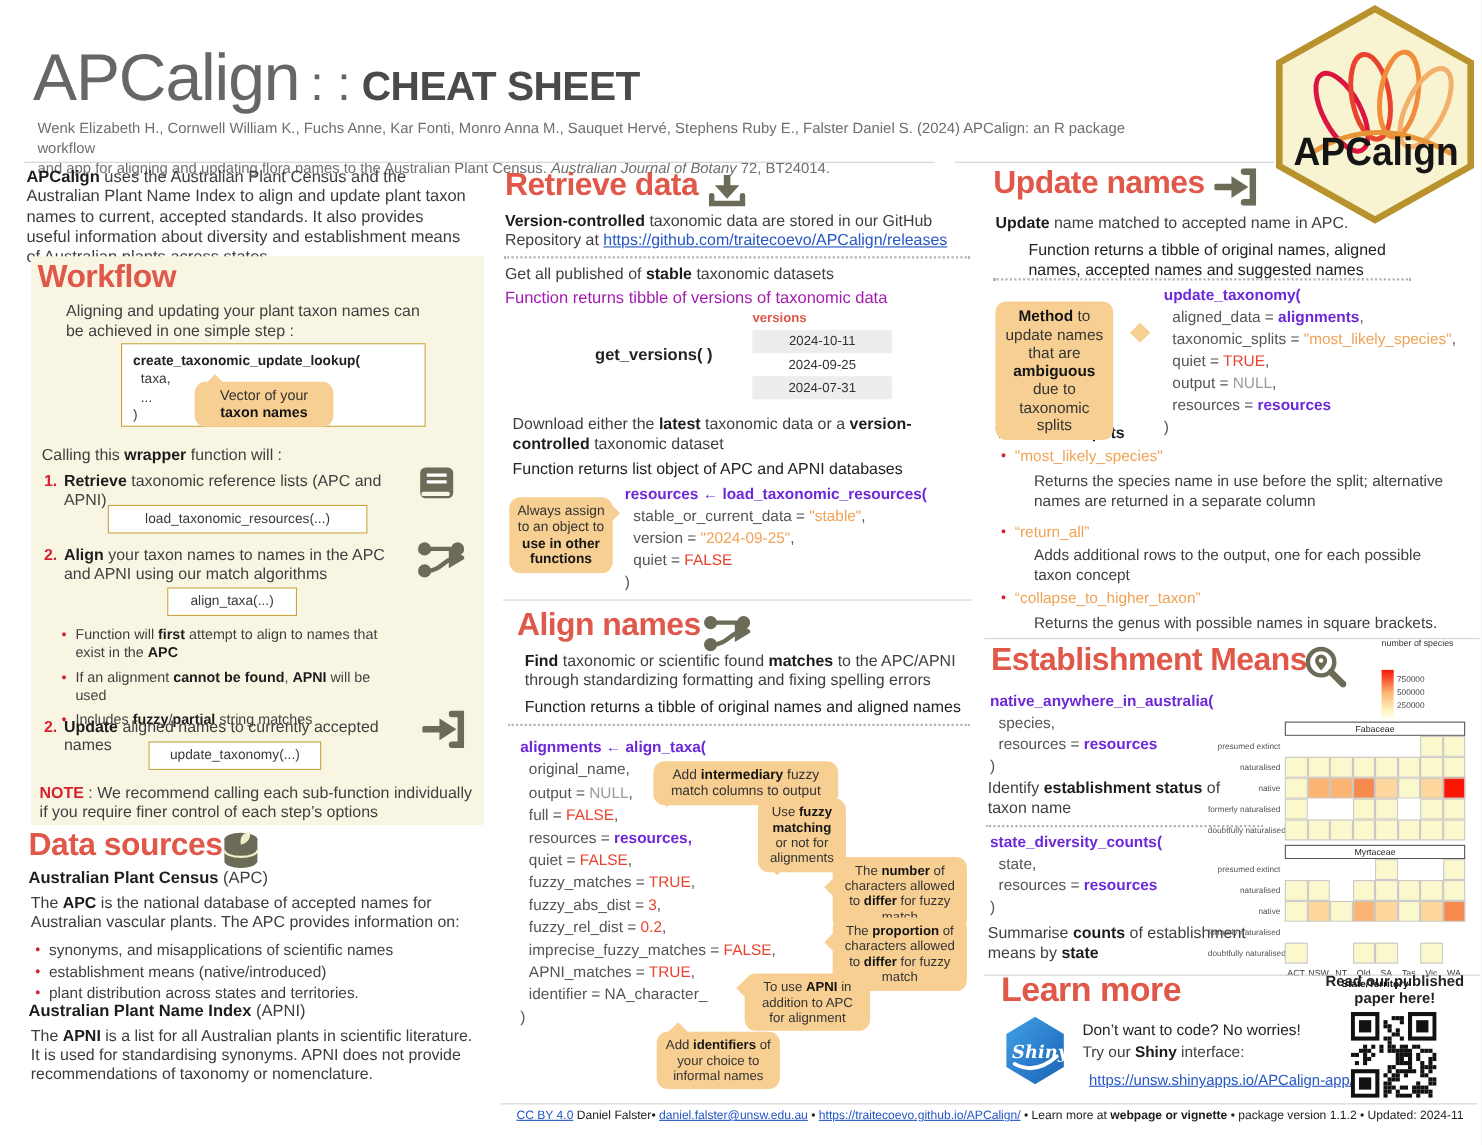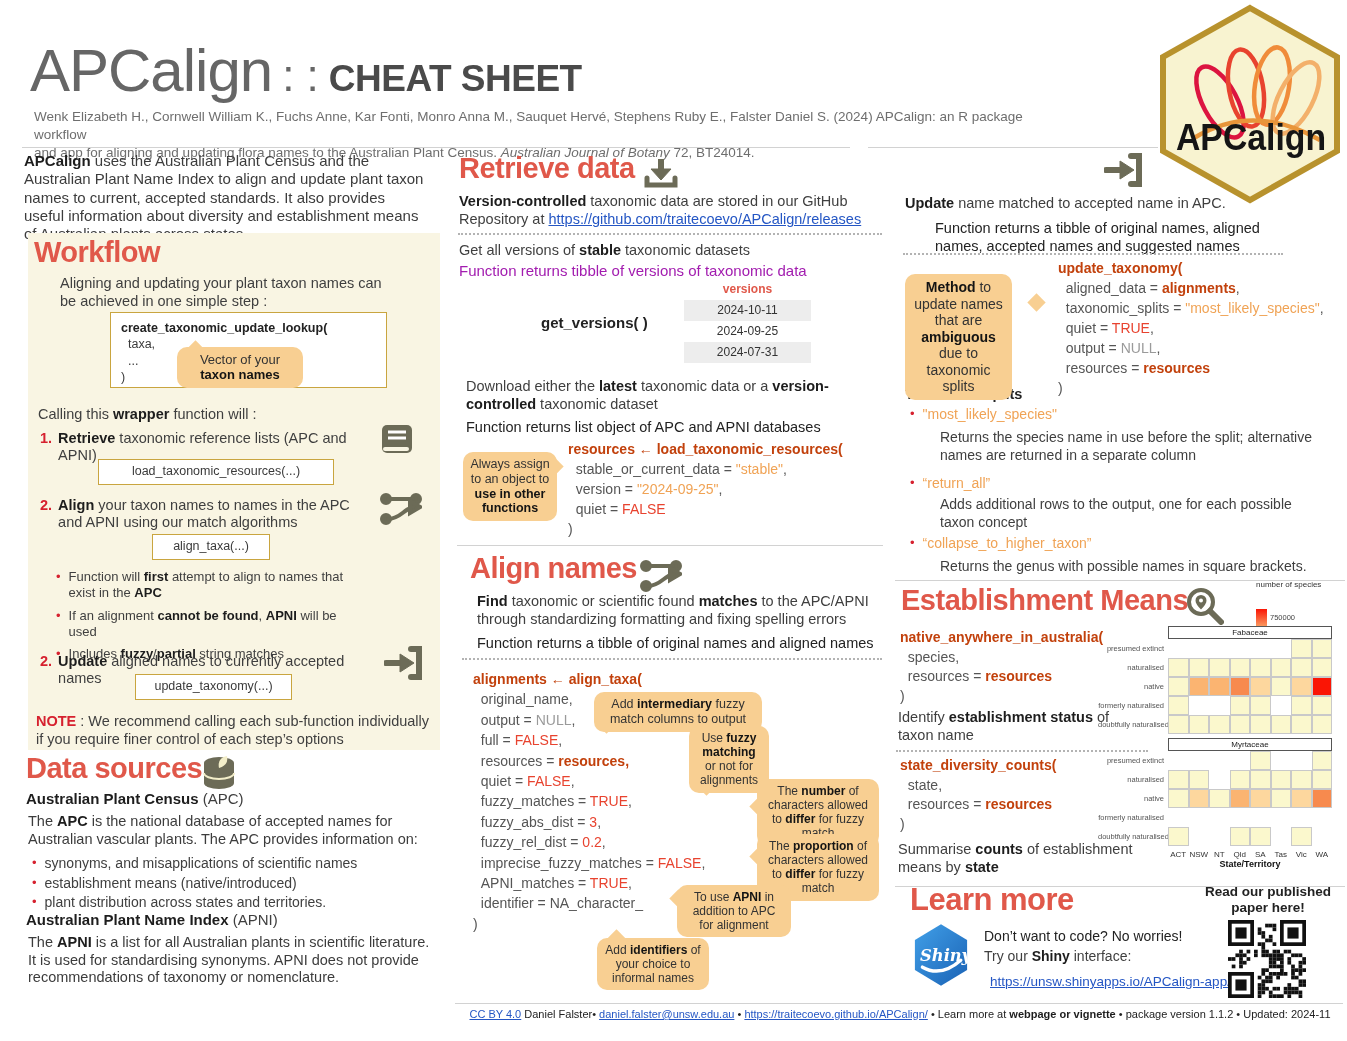--- a/index.html
+++ b/index.html
@@ -21,32 +21,32 @@
   .c-red{color:var(--red);font-weight:400}
   .c-orange{color:var(--orange)}
   .c-gray{color:var(--grayval)}
   .c-num{color:var(--num);font-weight:700}
   .c-link{color:var(--link);text-decoration:underline}
   .body-txt{font-size:14.5px;line-height:1.22;color:#3c3c3c}
   .codebox{background:#fff;border:1.5px solid var(--gold);color:#3a3a3a;font-size:12.5px;line-height:1.3}
   .codebox .b{color:#222}
   .code-line{white-space:pre-wrap}
   .codeblock{font-size:14px;line-height:20px;color:#555}
-  .codeblock .b{color:#c2410c}
+  .codeblock .b{color:#6d28d9}
   .callout{background:var(--callout);border-radius:10px;text-align:center;color:#333;font-size:12.5px;line-height:1.18;padding:5px 7px;z-index:4}
   .callout .b{color:#141414}
   .tail{position:absolute;width:13px;height:13px;background:var(--callout);transform:rotate(45deg);z-index:3}
   .dotted{border-top:2px dotted #b3b3b3;height:0}
   .solid{border-top:1px solid #d2d2d2;height:0}
   .bullet-row{display:flex;gap:8px}
   .dot{color:var(--num);font-size:13px;line-height:inherit}
   .step{display:flex;gap:6px;font-size:14.5px;line-height:1.2}
   .step .n{color:var(--num);font-weight:700}
   .vtable{font-size:12px;color:#333}
-  .vtable .hd{color:var(--accent);font-weight:700;text-align:center;padding-bottom:4px}
+  .vtable .hd{color:var(--accent);font-weight:700;padding-bottom:4px}
   .vtable .row{height:21px;line-height:21px;text-align:center}
   .vtable .row.alt{background:#ededed}
   .fine{font-size:13px;line-height:1.25}
   
   #heatmap{font-size:8px;color:#333}
   .facet-title{border:1px solid #555;background:#fff;text-align:center;font-size:8px;height:13px;line-height:12px;color:#222}
   .hm-row{display:flex;align-items:stretch}
   .hm-label{width:70px;text-align:right;padding-right:4px;font-size:7.5px;color:#555;line-height:19px;white-space:nowrap}
   .hm-cell{width:20.5px;height:19px}
   .hm-x{display:flex;margin-left:70px}
@@ -190,21 +190,21 @@
   <div class="abs h1" style="left:459px;top:152px">Retrieve data</div>
   <svg class="abs" style="left:644px;top:158px" width="34" height="32" viewBox="0 0 34 32">
     <g stroke="var(--icon)" fill="var(--icon)">
       <line x1="17" y1="1" x2="17" y2="12" stroke-width="6"></line>
       <polygon points="7,11 27,11 17,22"></polygon>
       <path d="M3 20 v7 h28 v-7" fill="none" stroke-width="5" stroke-linecap="round"></path>
     </g>
   </svg>
   <div class="abs fine" style="left:459px;top:192px;width:424px;font-size:14.5px"><span class="b">Version-controlled</span><span> taxonomic data are stored in our GitHub Repository at </span><span class="c-link">https://github.com/traitecoevo/APCalign/releases</span></div>
   <div class="abs dotted" style="left:458px;top:233px;width:424px"></div>
-  <div class="abs fine" style="left:459px;top:241px;font-size:14.5px"><span>Get all versions of </span><span class="b">stable</span><span> taxonomic datasets</span></div>
+  <div class="abs fine" style="left:459px;top:241px;font-size:14.5px"><span>Get all published of </span><span class="b">stable</span><span> taxonomic datasets</span></div>
   <div class="abs fine" style="left:459px;top:262px;font-size:15px;color:#a21caf">Function returns tibble of versions of taxonomic data</div>
   <div class="abs" style="left:541px;top:314px;font-size:15px;font-weight:700;color:#222">get_versions( )</div>
   <div class="abs vtable" style="left:684px;top:282px;width:127px">
     <div class="hd">versions</div>
     <div class="row alt">2024-10-11</div>
     <div class="row">2024-09-25</div>
     <div class="row alt">2024-07-31</div>
   </div>
   <div class="abs fine" style="left:466px;top:377px;width:400px;font-size:14.5px"><span>Download either the </span><span class="b">latest</span><span> taxonomic data or a </span><span class="b">version-controlled</span><span> taxonomic dataset</span></div>
   <div class="abs fine" style="left:466px;top:418px;font-size:14.5px;color:#222">Function returns list object of APC and APNI databases</div>
@@ -255,20 +255,21 @@
   <div class="abs callout" style="left:689px;top:726px;width:80px;font-size:12px"><span>Use </span><span class="b">fuzzy matching</span><span> or not for alignments</span></div>
   <div class="tail" style="left:752px;top:800px"></div>
   <div class="abs callout" style="left:757px;top:779px;width:122px;font-size:12px"><span>The </span><span class="b">number</span><span> of characters allowed to </span><span class="b">differ</span><span> for fuzzy match</span></div>
   <div class="tail" style="left:752px;top:850px"></div>
   <div class="abs callout" style="left:757px;top:834px;width:122px;font-size:12px"><span>The </span><span class="b">proportion</span><span> of characters allowed to </span><span class="b">differ</span><span> for fuzzy match</span></div>
   <div class="tail" style="left:672px;top:892px"></div>
   <div class="abs callout" style="left:677px;top:885px;width:114px;font-size:12px"><span>To use </span><span class="b">APNI</span><span> in addition to APC for alignment</span></div>
   <div class="tail" style="left:610px;top:932px"></div>
   <div class="abs callout" style="left:597px;top:938px;width:112px;font-size:12px"><span>Add </span><span class="b">identifiers</span><span> of your choice to informal names</span></div>
 
+  <div class="abs h1" style="left:903px;top:150px">Update names</div>
   <svg class="abs" style="left:1104px;top:153px" width="38" height="34" viewBox="0 0 38 34">
     <g stroke="var(--icon)" fill="var(--icon)">
       <line x1="2" y1="17" x2="18" y2="17" stroke-width="6" stroke-linecap="round"></line>
       <polygon points="16,8 30,17 16,26"></polygon>
       <path d="M27 3 h8 v28 h-8" fill="none" stroke-width="6" stroke-linecap="round"></path>
     </g>
   </svg>
   <div class="abs fine" style="left:905px;top:194px;font-size:14.5px"><span class="b">Update</span><span> name matched to accepted name in APC.</span></div>
   <div class="abs fine" style="left:935px;top:219px;width:335px;font-size:14.5px;color:#222">Function returns a tibble of original names, aligned names, accepted names and suggested names</div>
   <div class="abs dotted" style="left:903px;top:253px;width:380px"></div>
@@ -331,21 +332,21 @@
   <div class="abs fine" style="left:898px;top:708px;width:248px;font-size:14.5px"><span>Identify </span><span class="b">establishment status</span><span> of taxon name</span></div>
   <div class="abs dotted" style="left:896px;top:750px;width:252px"></div>
   <div class="abs codeblock" style="left:900px;top:756px;width:250px;line-height:19.5px">
       <div class="code-line"><span class="b">state_diversity_counts(</span></div>
       <div class="code-line"><span>  state,</span></div>
       <div class="code-line"><span>  resources = </span><span class="b">resources</span></div>
       <div class="code-line"><span>)</span></div>
     </div>
   <div class="abs fine" style="left:898px;top:840px;width:250px;font-size:14.5px"><span>Summarise </span><span class="b">counts</span><span> of establishment means by </span><span class="b">state</span></div>
 
-  <div class="abs" id="heatmap" style="left:1098px;top:626px;width:240px">
+  <div class="abs" id="heatmap" style="left:1098px;top:656px;width:240px">
       <div class="facet-title" style="margin-left: 70px; width: 164px;">Fabaceae</div>
       <div class="hm-row">
         <div class="hm-label">presumed extinct</div>
         <div class="hm-cell" style="background: rgb(255, 255, 255); border: 0.5px solid transparent;"></div>
         <div class="hm-cell" style="background: rgb(255, 255, 255); border: 0.5px solid transparent;"></div>
         <div class="hm-cell" style="background: rgb(255, 255, 255); border: 0.5px solid transparent;"></div>
         <div class="hm-cell" style="background: rgb(255, 255, 255); border: 0.5px solid transparent;"></div>
         <div class="hm-cell" style="background: rgb(255, 255, 255); border: 0.5px solid transparent;"></div>
         <div class="hm-cell" style="background: rgb(255, 255, 255); border: 0.5px solid transparent;"></div>
         <div class="hm-cell" style="background: rgb(251, 248, 205); border: 0.5px solid rgb(201, 201, 201);"></div>

